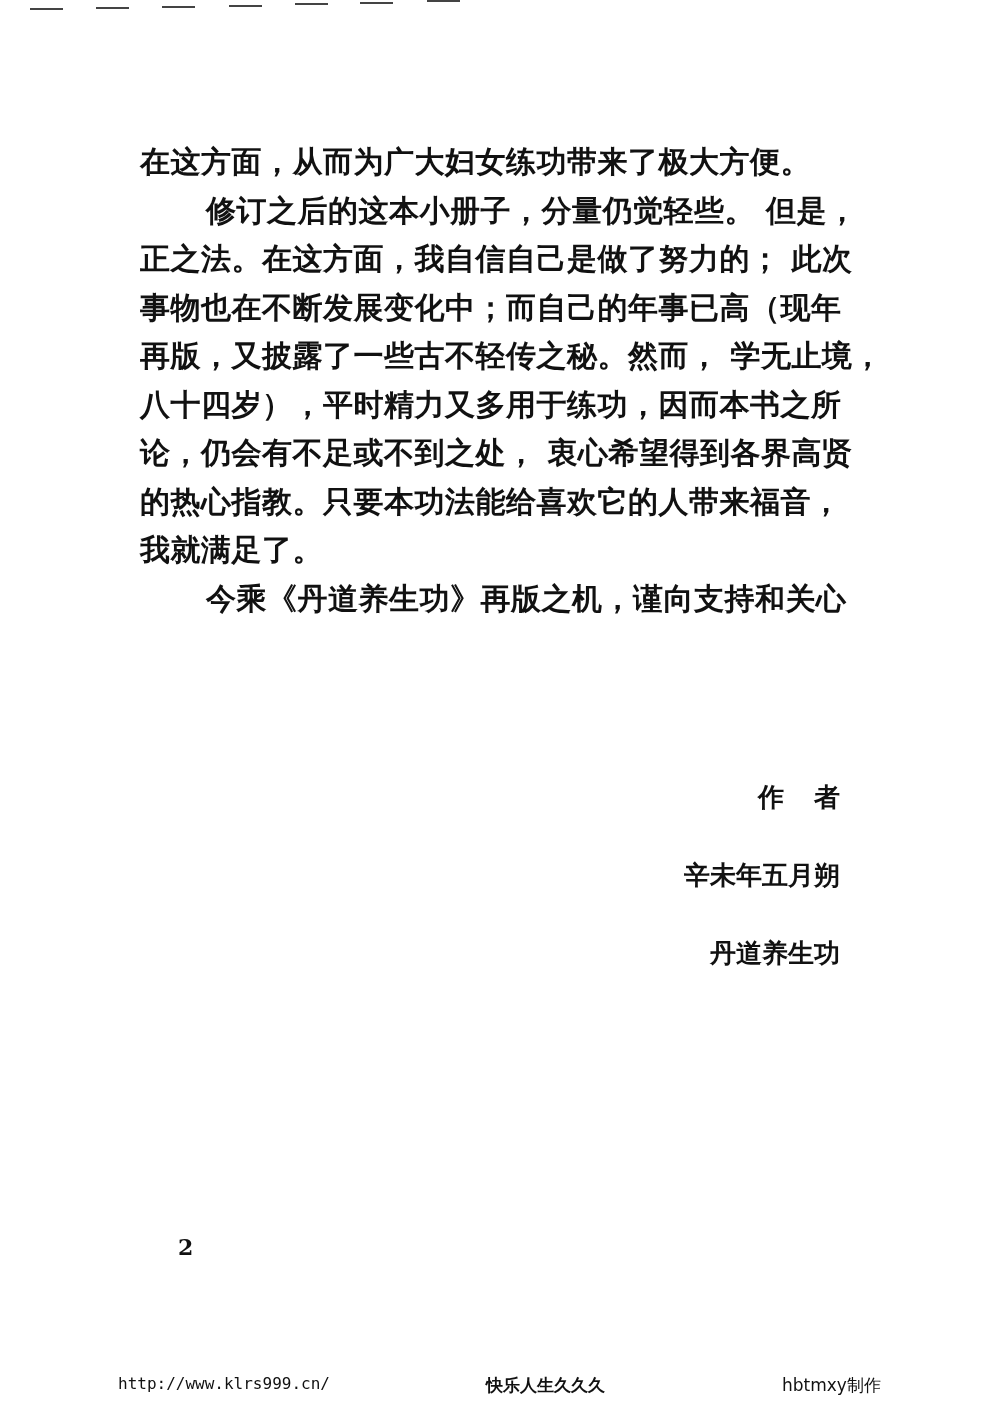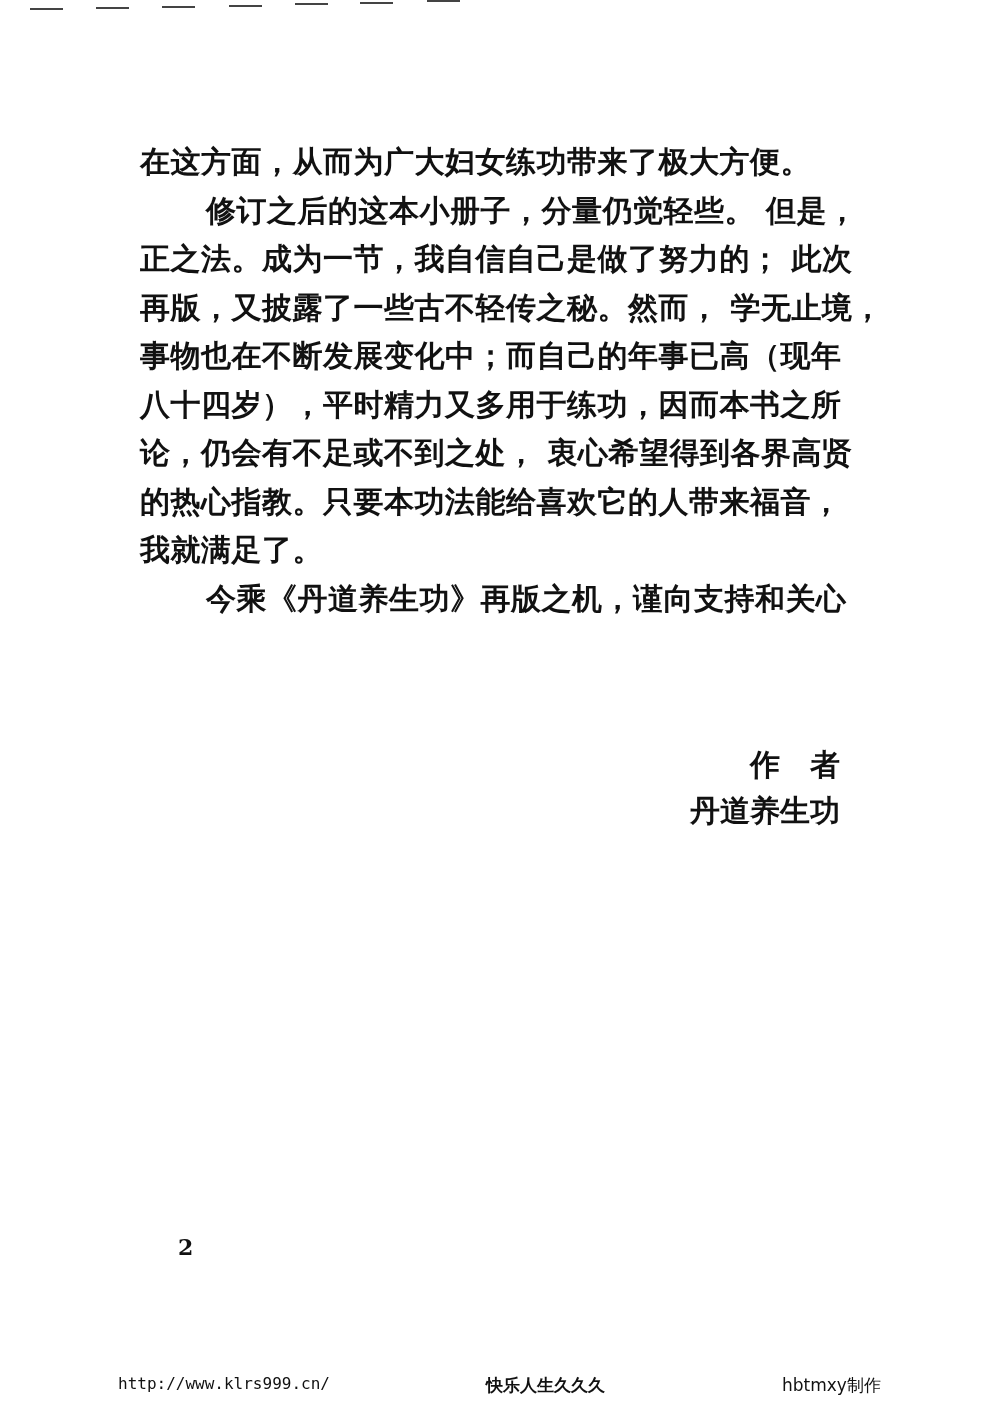--- a/index.html
+++ b/index.html
@@ -46,25 +46,26 @@
       padding-left: 66px;
     }
     .signature {
       position: absolute;
       left: 660px;
       top: 742px;
       width: 180px;
       text-align: right;
     }
     .sig-line {
-      font-size: 30px;
+      font-size: 26px;
       line-height: 46px;
       height: 46px;
       white-space: nowrap;
       font-weight: bold;
+      margin-top: 32px;
     }
     .sig-author {
       letter-spacing: 30px;
       margin-right: -30px;
     }
     .page-number {
       position: absolute;
       left: 178px;
       top: 1234px;
       font-size: 22px;
@@ -108,32 +109,33 @@
   <div class="dash" style="left:162px;top:6px;"></div>
   <div class="dash" style="left:229px;top:5px;"></div>
   <div class="dash" style="left:295px;top:3px;"></div>
   <div class="dash" style="left:360px;top:2px;"></div>
   <div class="dash" style="left:427px;top:0px;"></div>
 </div>
 
 <div class="page-body">
   <div class="para-line">在这方面，从而为广大妇女练功带来了极大方便。</div>
   <div class="para-line indent">修订之后的这本小册子，分量仍觉轻些。 但是，</div>
-  <div class="para-line">正之法。成为一节，我自信自己是做了努力的； 此次</div>
+  <div class="para-line">正之法。在这方面，我自信自己是做了努力的； 此次</div>
+  <div class="para-line">事物也在不断发展变化中；而自己的年事已高（现年</div>
   <div class="para-line">再版，又披露了一些古不轻传之秘。然而， 学无止境，</div>
-  <div class="para-line">事物也在不断发展变化中；而自己的年事已高（现年</div>
   <div class="para-line">八十四岁），平时精力又多用于练功，因而本书之所</div>
   <div class="para-line">论，仍会有不足或不到之处， 衷心希望得到各界高贤</div>
   <div class="para-line">的热心指教。只要本功法能给喜欢它的人带来福音，</div>
   <div class="para-line">我就满足了。</div>
   <div class="para-line indent">今乘《丹道养生功》再版之机，谨向支持和关心</div>
 </div>
 
 <div class="signature">
   <div class="sig-line sig-author">作者</div>
+  <div class="sig-line">辛未年五月朔</div>
   <div class="sig-line">丹道养生功</div>
 </div>
 
 <div class="page-number">2</div>
 
 <div class="footer">
   <span class="footer-url">http://www.klrs999.cn/</span>
   <span class="footer-mid">快乐人生久久久</span>
   <span class="footer-right">hbtmxy制作</span>
 </div>

